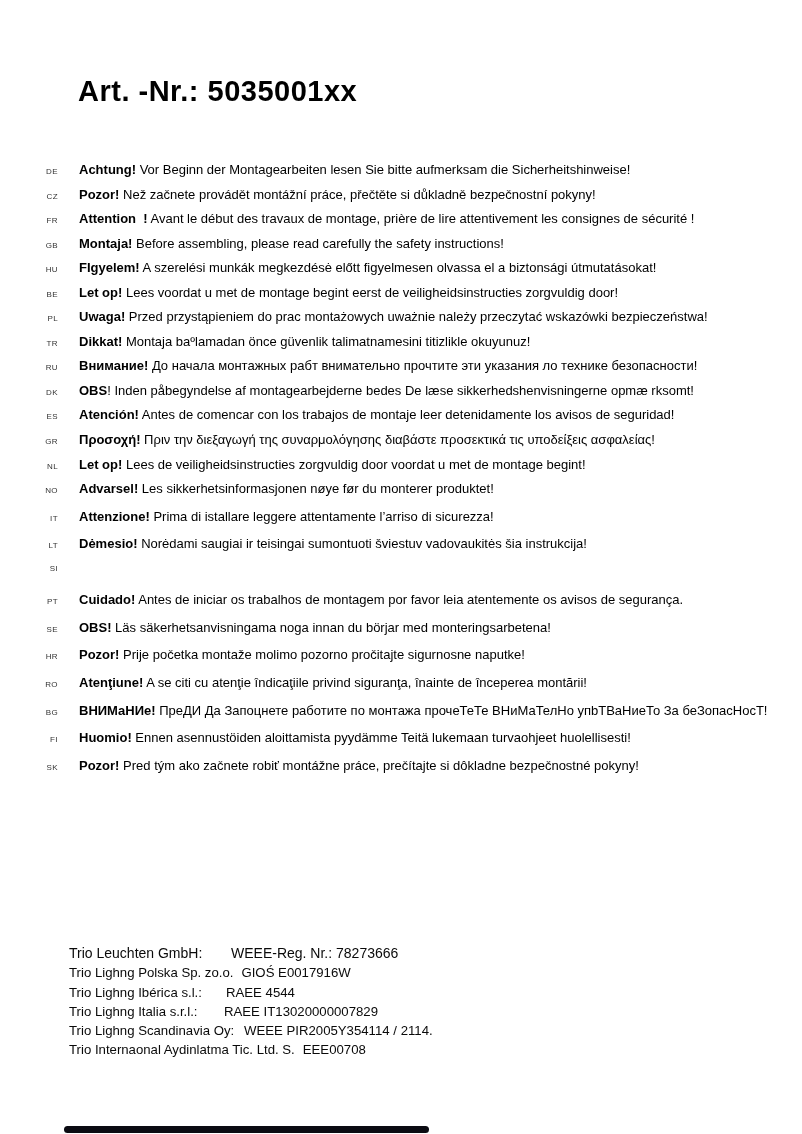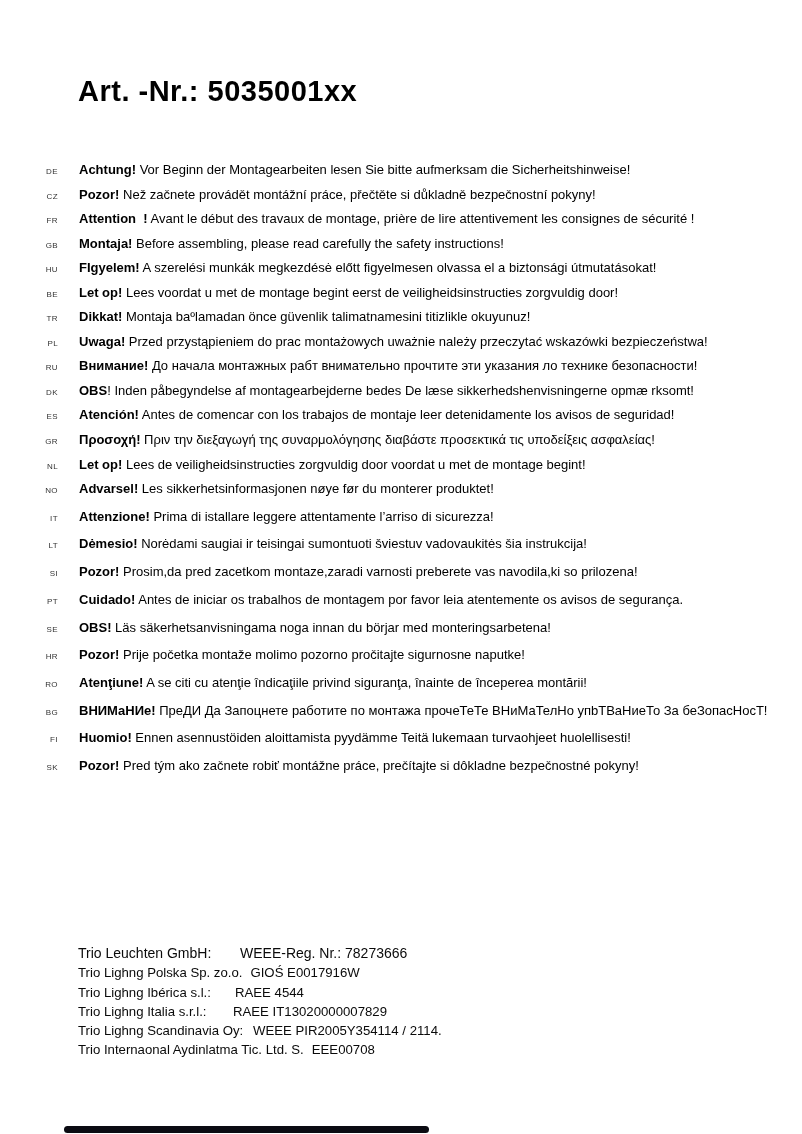--- a/index.html
+++ b/index.html
@@ -45,21 +45,21 @@
   }
   .msg {
     margin-left: 21px;
     font-size: 13px;
     white-space: pre;
   }
   .lead { font-weight: bold; white-space: pre; }
   .rest { font-weight: normal; white-space: pre; }
   .footer {
     position: absolute;
-    left: 78px;
+    left: 69px;
     top: 944px;
     font-size: 13.2px;
     line-height: 19.3px;
     color: #0a0a0a;
   }
   .fline { display: flex; column-gap: 8px; }
   .fline:nth-child(1) { font-size: 14px; }
   .flabel { flex: none; white-space: pre; }
   .fvalue { white-space: pre; }
   .fline:nth-child(1) .flabel { min-width: 154px; }
@@ -104,28 +104,28 @@
     </div>
     <div class="row">
       <span class="code">HU</span>
       <span class="msg"><b class="lead">FIgyelem!</b><span class="rest"> A szerelési munkák megkezdésė előtt figyelmesen olvassa el a biztonsági útmutatásokat!</span></span>
     </div>
     <div class="row">
       <span class="code">BE</span>
       <span class="msg"><b class="lead">Let op!</b><span class="rest"> Lees voordat u met de montage begint eerst de veiligheidsinstructies zorgvuldig door!</span></span>
     </div>
     <div class="row">
+      <span class="code">PL</span>
+      <span class="msg"><b class="lead">Uwaga!</b><span class="rest"> Przed przystąpieniem do prac montażowych uważnie należy przeczytać wskazówki bezpieczeństwa!</span></span>
+    </div>
+    <div class="row">
       <span class="code">TR</span>
       <span class="msg"><b class="lead">Dikkat!</b><span class="rest"> Montaja baºlamadan önce güvenlik talimatnamesini titizlikle okuyunuz!</span></span>
     </div>
     <div class="row">
-      <span class="code">PL</span>
-      <span class="msg"><b class="lead">Uwaga!</b><span class="rest"> Przed przystąpieniem do prac montażowych uważnie należy przeczytać wskazówki bezpieczeństwa!</span></span>
-    </div>
-    <div class="row">
       <span class="code">RU</span>
       <span class="msg"><b class="lead">Внимание!</b><span class="rest"> До начала монтажных рабт внимательно прочтите эти указания ло технике безопасности!</span></span>
     </div>
     <div class="row">
       <span class="code">DK</span>
       <span class="msg"><b class="lead">OBS</b><span class="rest">! Inden påbegyndelse af montagearbejderne bedes De læse sikkerhedshenvisningerne opmæ rksomt!</span></span>
     </div>
     <div class="row">
       <span class="code">ES</span>
       <span class="msg"><b class="lead">Atención!</b><span class="rest"> Antes de comencar con los trabajos de montaje leer detenidamente los avisos de seguridad!</span></span>
@@ -145,21 +145,20 @@
     <div class="row">
       <span class="code">IT</span>
       <span class="msg"><b class="lead">Attenzione!</b><span class="rest"> Prima di istallare leggere attentamente l’arriso di sicurezza!</span></span>
     </div>
     <div class="row">
       <span class="code">LT</span>
       <span class="msg"><b class="lead">Dėmesio!</b><span class="rest"> Norėdami saugiai ir teisingai sumontuoti šviestuv vadovaukitės šia instrukcija!</span></span>
     </div>
     <div class="row">
       <span class="code">SI</span>
-      <span class="msg"><b class="lead">Pozor!</b><span class="rest"> Prosim,da pred zacetkom montaze,zaradi varnosti preberete vas navodila,ki so prilozena!</span></span>
     </div>
     <div class="row">
       <span class="code">PT</span>
       <span class="msg"><b class="lead">Cuidado!</b><span class="rest"> Antes de iniciar os trabalhos de montagem por favor leia atentemente os avisos de segurança.</span></span>
     </div>
     <div class="row">
       <span class="code">SE</span>
       <span class="msg"><b class="lead">OBS!</b><span class="rest"> Läs säkerhetsanvisningama noga innan du börjar med monteringsarbetena!</span></span>
     </div>
     <div class="row">

